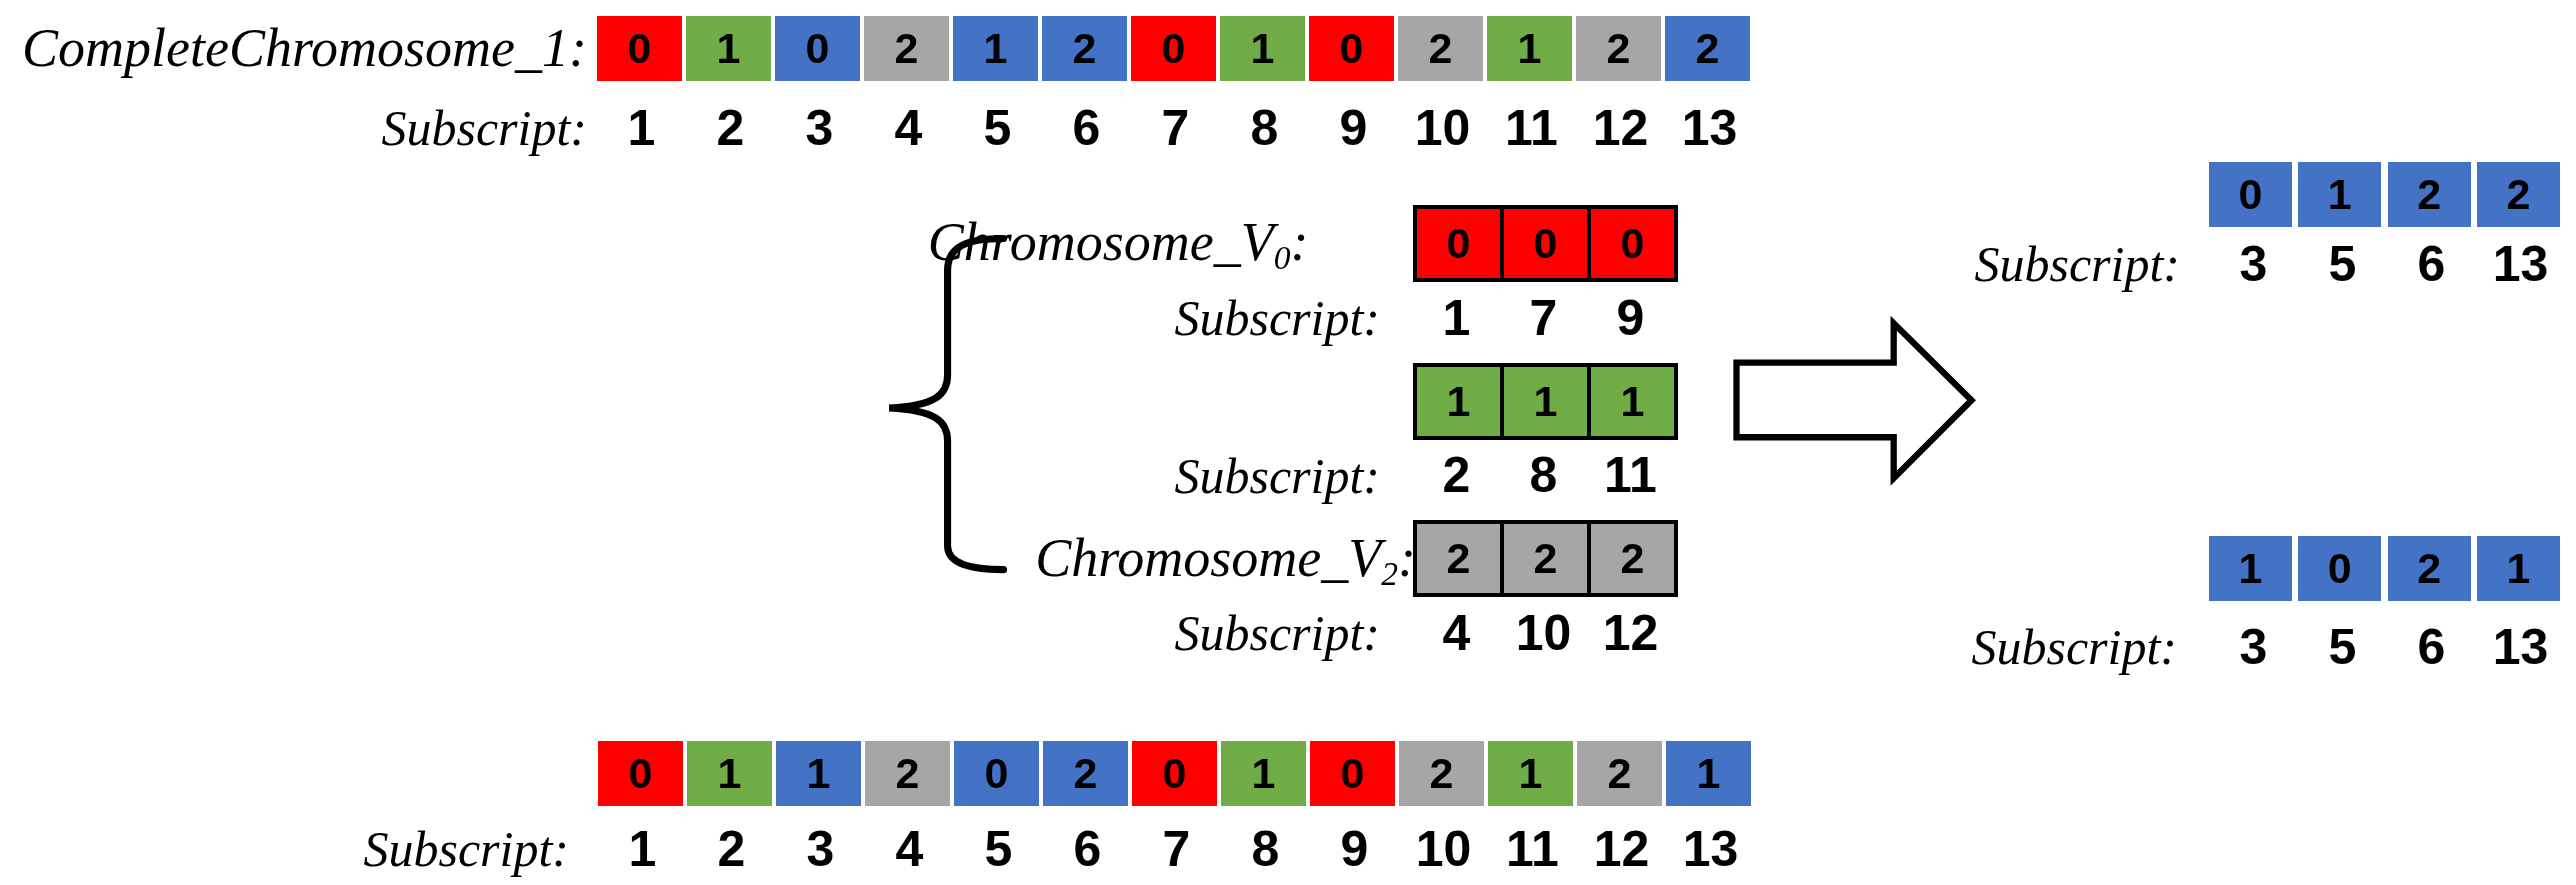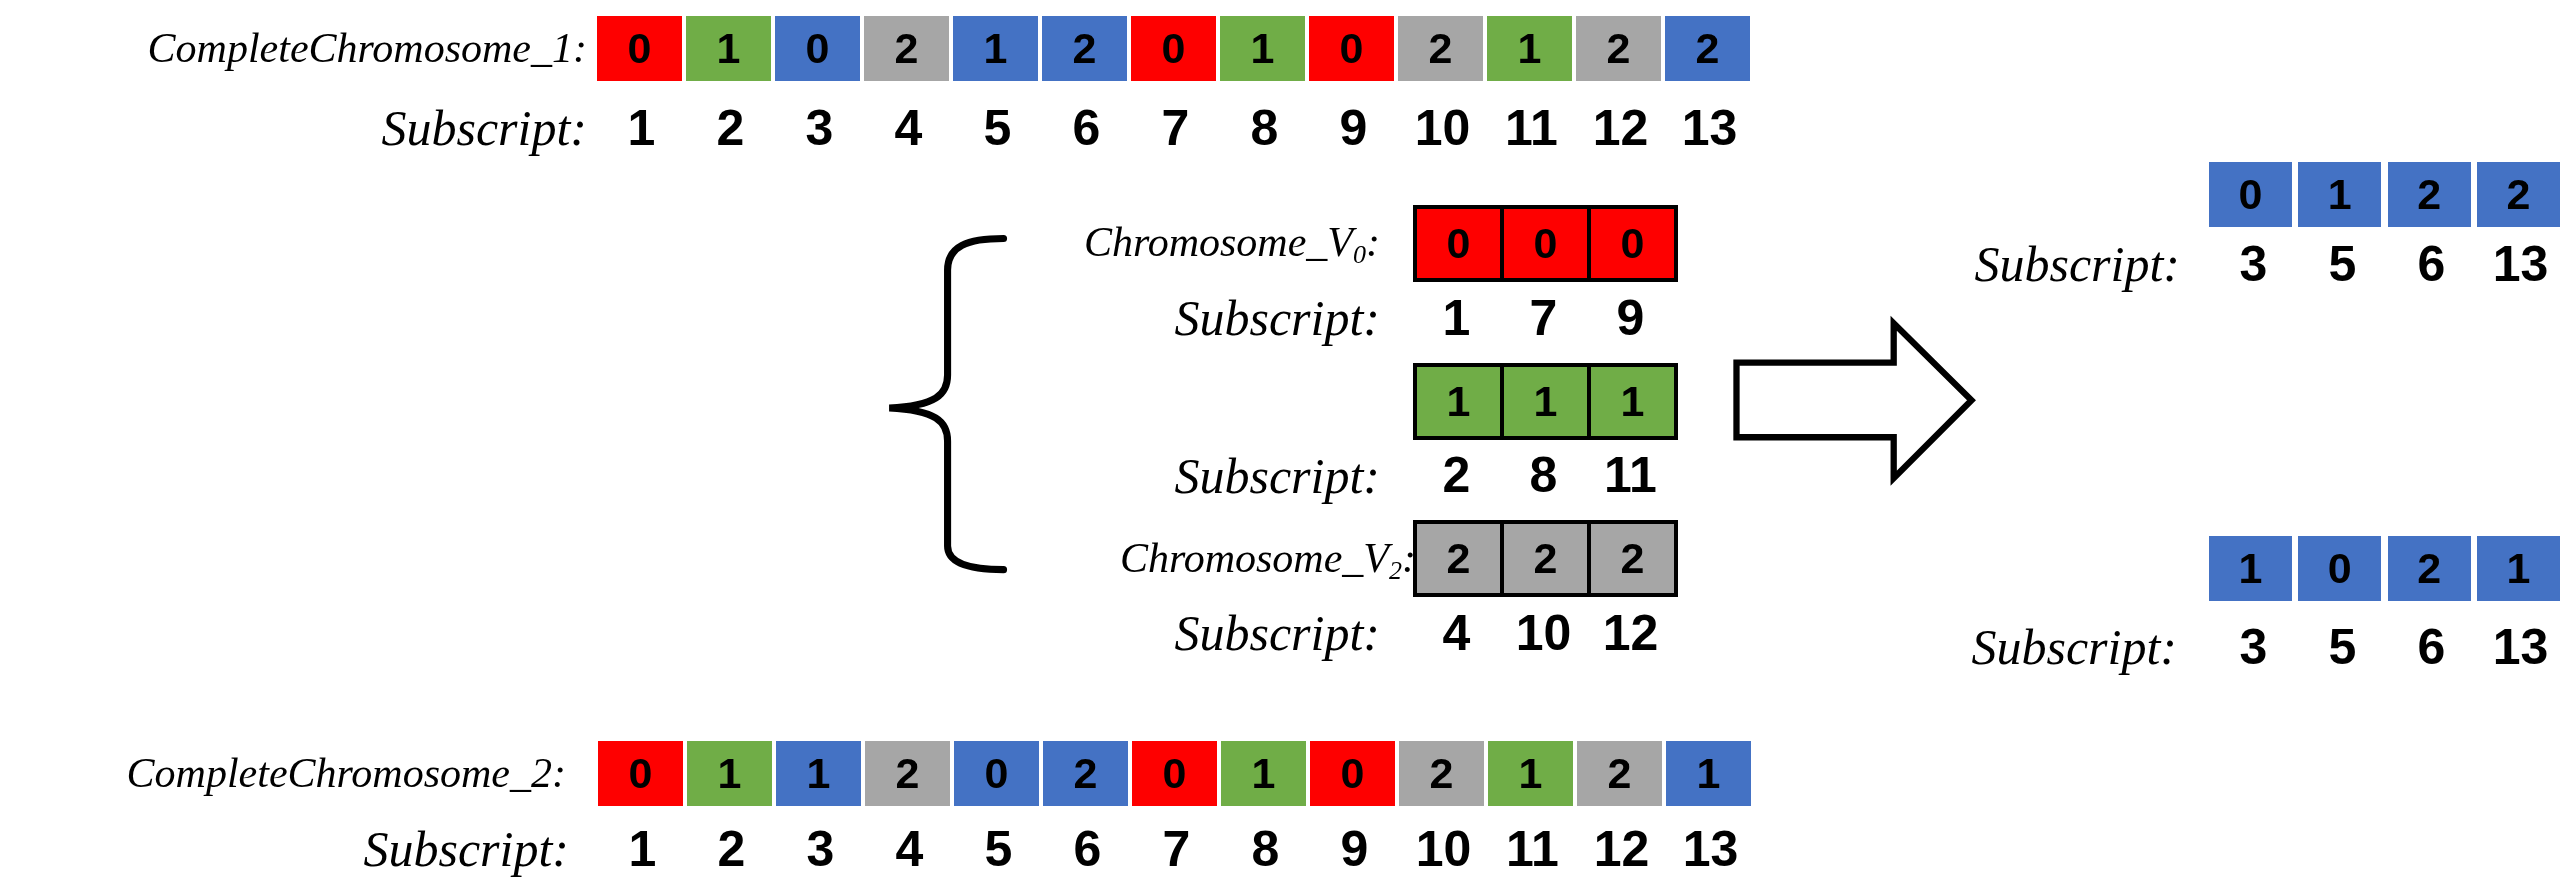--- a/index.html
+++ b/index.html
@@ -1,18 +1,18 @@
 <!DOCTYPE html>
 <html style="font-size:12.6px"><head>
 <meta charset="utf-8">
 <style>
   html,body{margin:0;padding:0;background:#fff;}
   .canvas{position:relative;width:2576px;height:885px;background:#ffffff;overflow:hidden;
           font-family:"Liberation Serif",serif;color:#000;}
-  .ilabel{position:absolute;font-style:italic;font-size:42px;line-height:63px;
+  .ilabel{position:absolute;font-style:italic;font-size:54px;line-height:63px;
           text-align:right;white-space:nowrap;}
   .ilabel sub{font-size:0.62em;line-height:0;vertical-align:-0.28em;}
   .sublabel{font-size:50px;}
   .cells{position:absolute;display:flex;}
   .cells .cell{width:85px;height:65px;flex:0 0 auto;display:flex;align-items:center;justify-content:center;
         font-family:"Liberation Sans",sans-serif;font-weight:bold;font-size:43px;color:#000;}
   .gap5{gap:4px;}
   .rcells .cell{width:83px;height:65px;}
   .rcells{gap:6.3px;}
   .mcells .cell{width:83px;height:69px;border:4px solid #000;}
@@ -62,21 +62,21 @@
       <div class="num">11</div>
       <div class="num">12</div>
       <div class="num">13</div>
     </div>
 
 
   <svg style="left:879px;top:229px;" width="134" height="351" viewBox="0 0 170 445">
     <path d="M158 12 C112 12 87 22 87 52 L87 185 C87 210 72 224 13 227 C72 230 87 244 87 269 L87 402 C87 422 112 432 158 432" fill="none" stroke="#000" stroke-width="9" stroke-linecap="round"></path>
   </svg>
 
-  <div class="ilabel" style="left:946px;top:211px;width:434px;"><span>Chromosome_V</span><sub>0</sub><span>:</span></div>
+  <div class="ilabel" style="left:901px;top:211px;width:434px;text-align:center;"><span>Chromosome_V</span><sub>0</sub><span>:</span></div>
   <div class="cells mcells" style="left:1413px;top:205px;">
       <div class="cell" style="background: rgb(254, 0, 0);">0</div>
       <div class="cell" style="background: rgb(254, 0, 0);">0</div>
       <div class="cell" style="background: rgb(254, 0, 0);">0</div>
     </div>
   <div class="ilabel sublabel" style="left:946px;top:287px;width:434px;">Subscript:</div>
   <div class="numrow pitch110" style="left:1413px;top:295px;">
       <div class="num">1</div>
       <div class="num">7</div>
       <div class="num">9</div>
@@ -132,21 +132,20 @@
       <div class="cell" style="background: rgb(68, 114, 196);">1</div>
     </div>
   <div class="ilabel sublabel" style="left:1797px;top:616px;width:380px;">Subscript:</div>
   <div class="numrow pitch113" style="left:2209px;top:624px;">
       <div class="num">3</div>
       <div class="num">5</div>
       <div class="num">6</div>
       <div class="num">13</div>
     </div>
 
-  <div class="ilabel" style="left:0;top:742px;width:566px;">CompleteChromosome_2:</div>
   <div class="cells gap5" style="left:598px;top:741px;">
       <div class="cell" style="background: rgb(254, 0, 0);">0</div>
       <div class="cell" style="background: rgb(112, 173, 71);">1</div>
       <div class="cell" style="background: rgb(68, 114, 196);">1</div>
       <div class="cell" style="background: rgb(166, 166, 166);">2</div>
       <div class="cell" style="background: rgb(68, 114, 196);">0</div>
       <div class="cell" style="background: rgb(68, 114, 196);">2</div>
       <div class="cell" style="background: rgb(254, 0, 0);">0</div>
       <div class="cell" style="background: rgb(112, 173, 71);">1</div>
       <div class="cell" style="background: rgb(254, 0, 0);">0</div>

